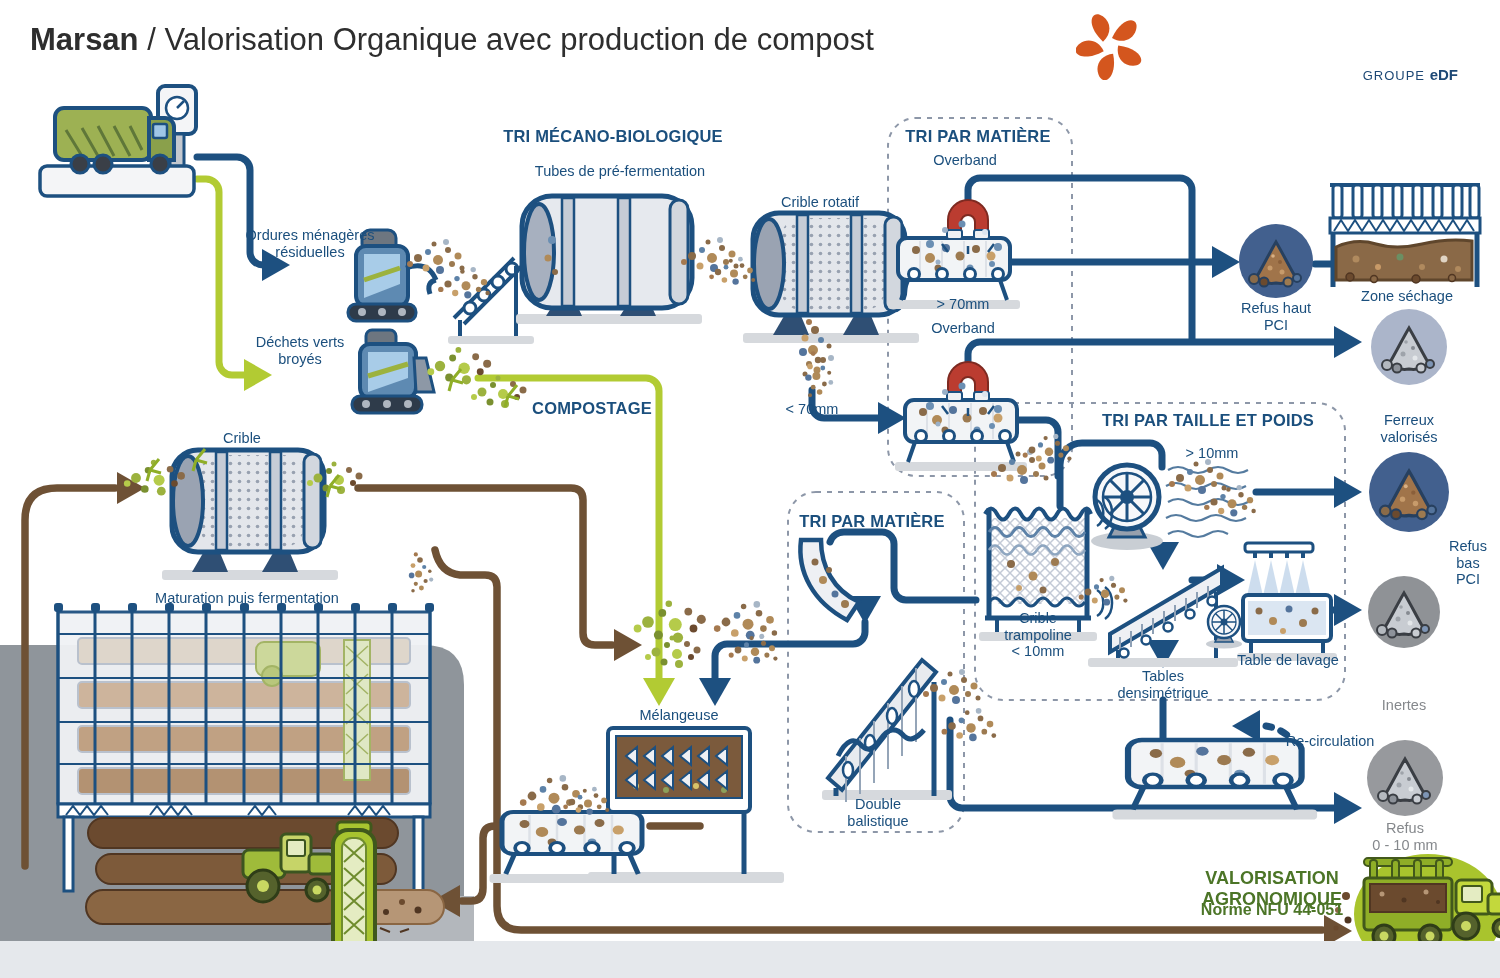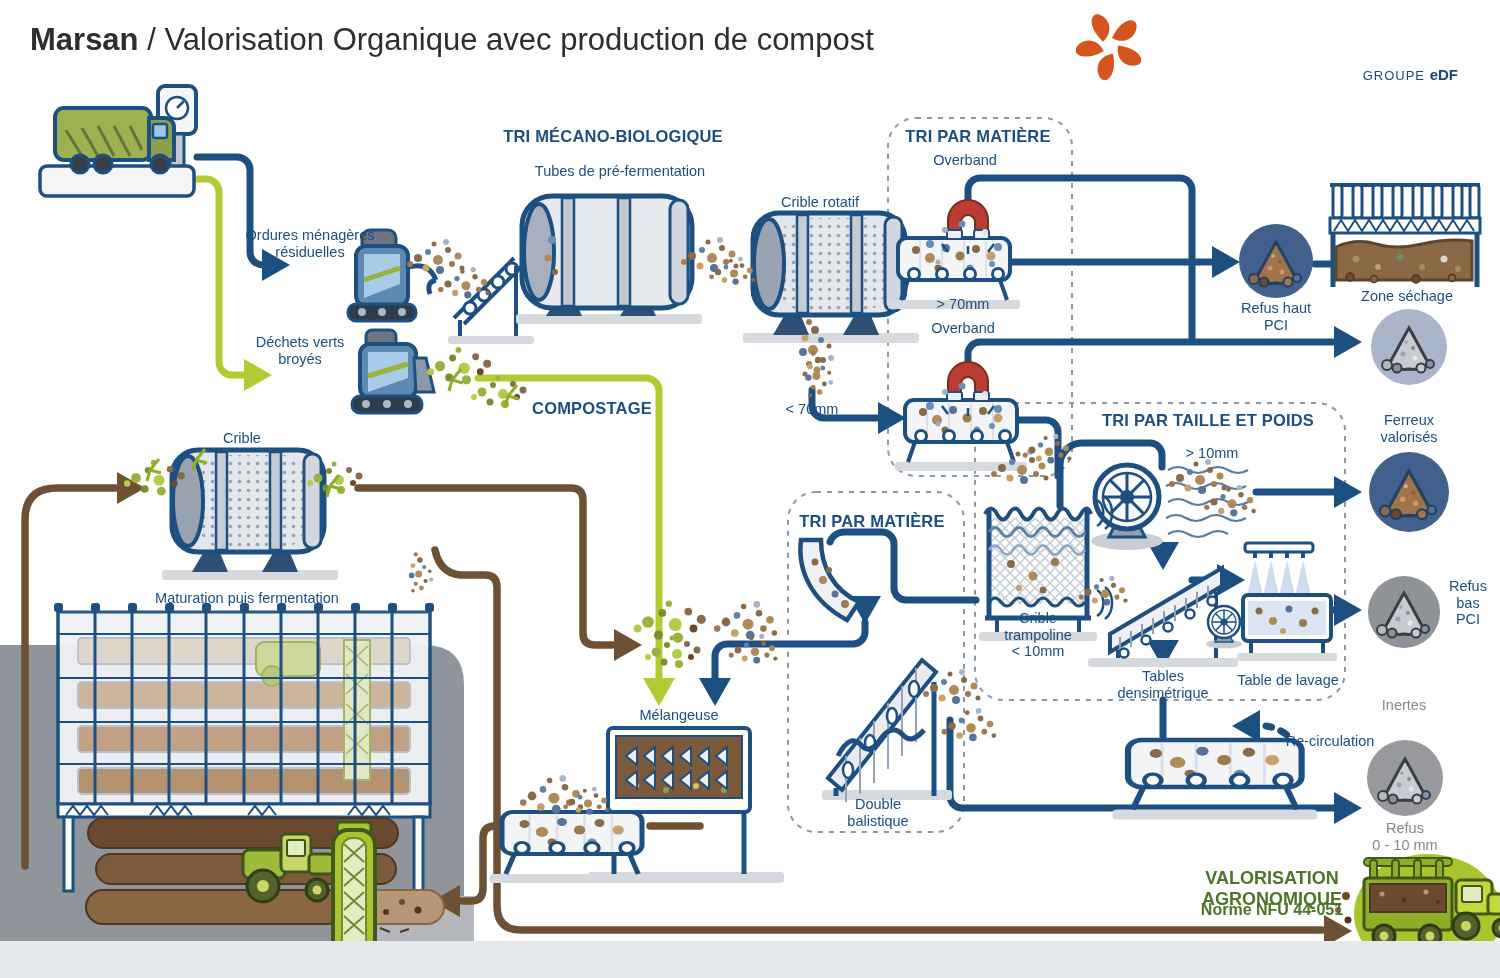--- a/index.html
+++ b/index.html
@@ -622,28 +622,28 @@
 <div class="lbl" style="left:812px;top:369px;margin-top:32px;">&lt; 70mm</div>
 <div class="lbl sec" style="left:592px;top:399px;">COMPOSTAGE</div>
 <div class="lbl" style="left:242px;top:430px;">Crible</div>
 <div class="lbl sec" style="left:1208px;top:411px;">TRI PAR TAILLE ET POIDS</div>
 <div class="lbl" style="left:1212px;top:445px;">&gt; 10mm</div>
 <div class="lbl" style="left:1276px;top:300px;">Refus haut
 PCI</div>
 <div class="lbl" style="left:1407px;top:288px;">Zone séchage</div>
 <div class="lbl" style="left:1409px;top:412px;">Ferreux
 valorisés</div>
-<div class="lbl" style="left:1468px;top:538px;margin-top:40px;">Refus bas
+<div class="lbl" style="left:1468px;top:538px;">Refus bas
 PCI</div>
 <div class="lbl" style="left:1038px;top:610px;">Crible
 trampoline
 &lt; 10mm</div>
 <div class="lbl" style="left:1163px;top:668px;">Tables
 densimétrique</div>
-<div class="lbl" style="left:1288px;top:652px;margin-top:20px;">Table de lavage</div>
+<div class="lbl" style="left:1288px;top:652px;">Table de lavage</div>
 <div class="lbl gray" style="left:1404px;top:652px;margin-top:45px;">Inertes</div>
 <div class="lbl" style="left:1330px;top:733px;">Re-circulation</div>
 <div class="lbl gray" style="left:1405px;top:820px;">Refus
 0 - 10 mm</div>
 <div class="lbl sec" style="left:872px;top:512px;">TRI PAR MATIÈRE</div>
 <div class="lbl" style="left:878px;top:796px;">Double
 balistique</div>
 <div class="lbl" style="left:679px;top:707px;">Mélangeuse</div>
 <div class="lbl" style="left:247px;top:590px;">Maturation puis fermentation</div>
 <div class="lbl grn" style="left:1272px;top:868px;">VALORISATION

